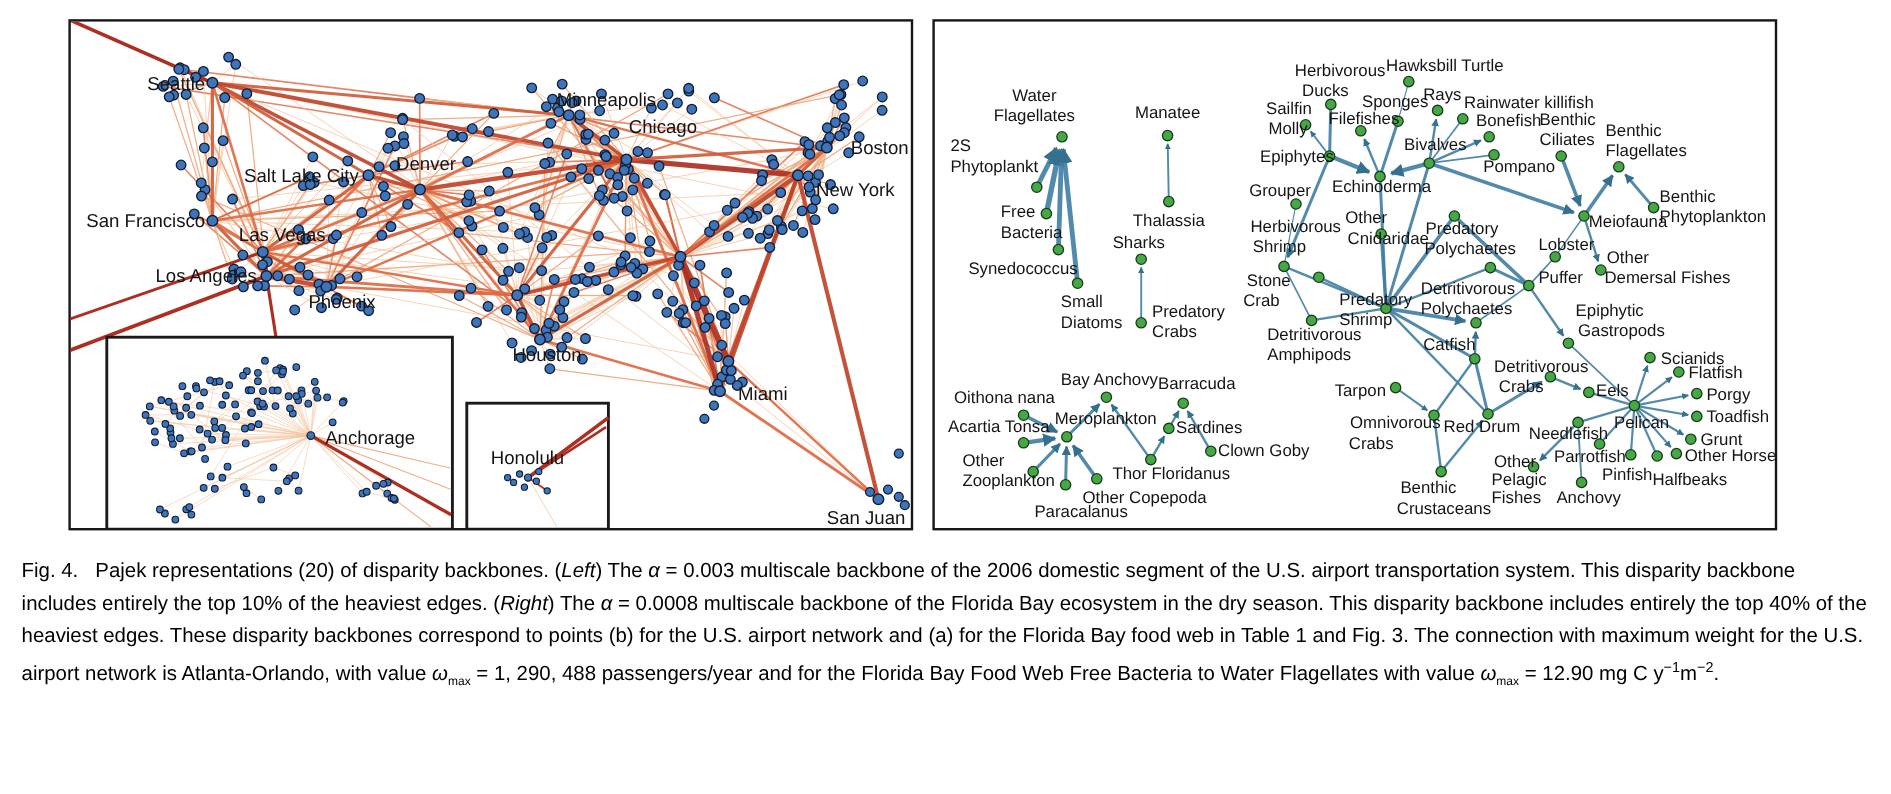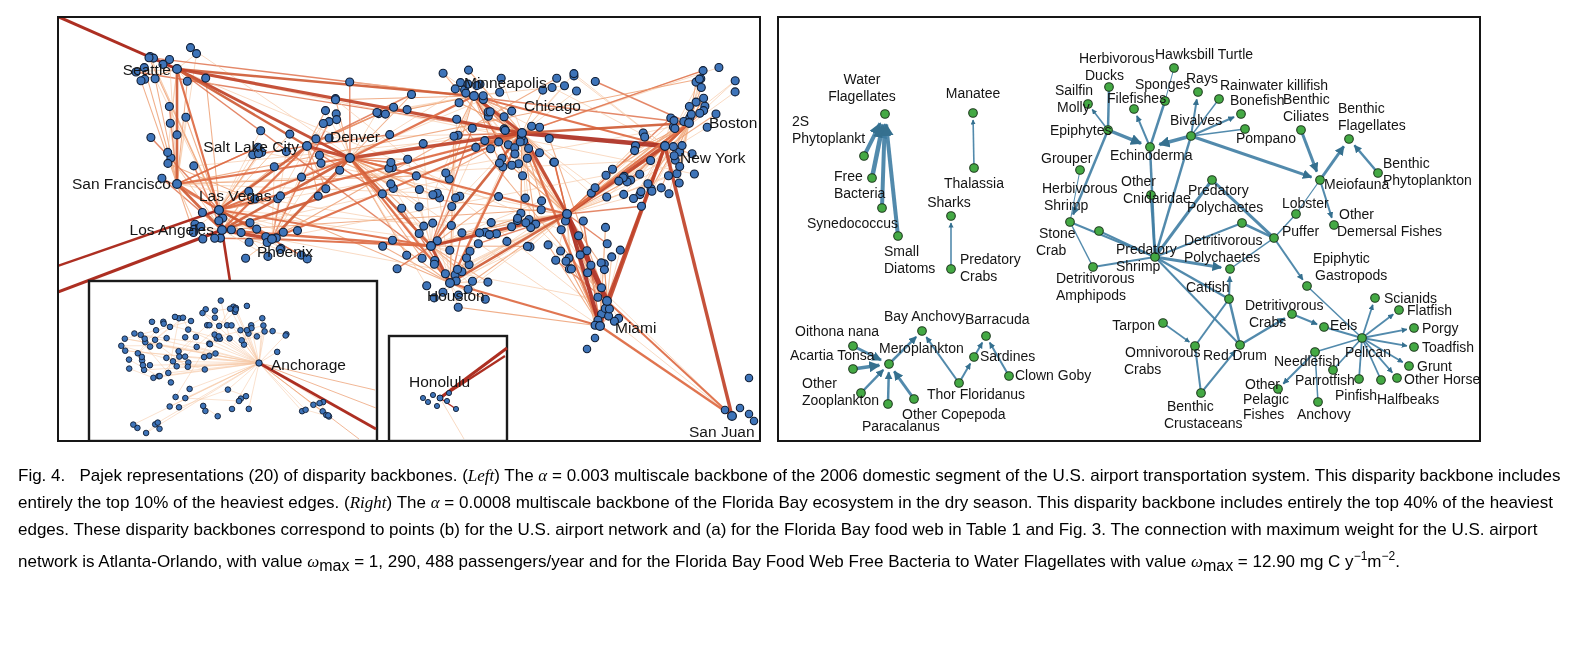--- a/index.html
+++ b/index.html
@@ -6,22 +6,22 @@
   #fig{position:relative;width:1576px;height:662px;background:#fff;overflow:hidden;
        font-family:"Liberation Sans",sans-serif;}
   .panel{position:absolute;box-sizing:border-box;border:2px solid #161616;background:#fff;}
   #left-panel{left:57px;top:16px;width:704px;height:426px;}
   #right-panel{left:777px;top:16px;width:704px;height:426px;}
   .panel svg{display:block;width:100%;height:100%;}
   svg text{font-family:"Liberation Sans",sans-serif;fill:#141414;}
   .caption{position:absolute;left:18px;top:463px;width:1544px;margin:0;
            font-size:17px;line-height:26.8px;color:#000;text-align:left;}
   .caption .b{font-weight:normal;}
-  .caption .i{font-style:italic;font-family:Liberation Serif, serif;}
-  .caption sub{font-size:16px;}
+  .caption .i{font-style:italic;}
+  .caption sub{font-size:10px;}
   .caption sup{font-size:12px;}
 </style>
 </head>
 <body>
 
 <div id="fig">
   <div id="left-panel" class="panel">
     <svg viewBox="0 0 700 422" preserveAspectRatio="none">
         <line x1="85.3" y1="49.6" x2="118" y2="166" stroke="#ec9a6c" stroke-width="1.05" stroke-opacity="0.8"></line>
         <line x1="91.1" y1="38.5" x2="160" y2="192" stroke="#f5c5a1" stroke-width="0.8" stroke-opacity="0.8"></line>

